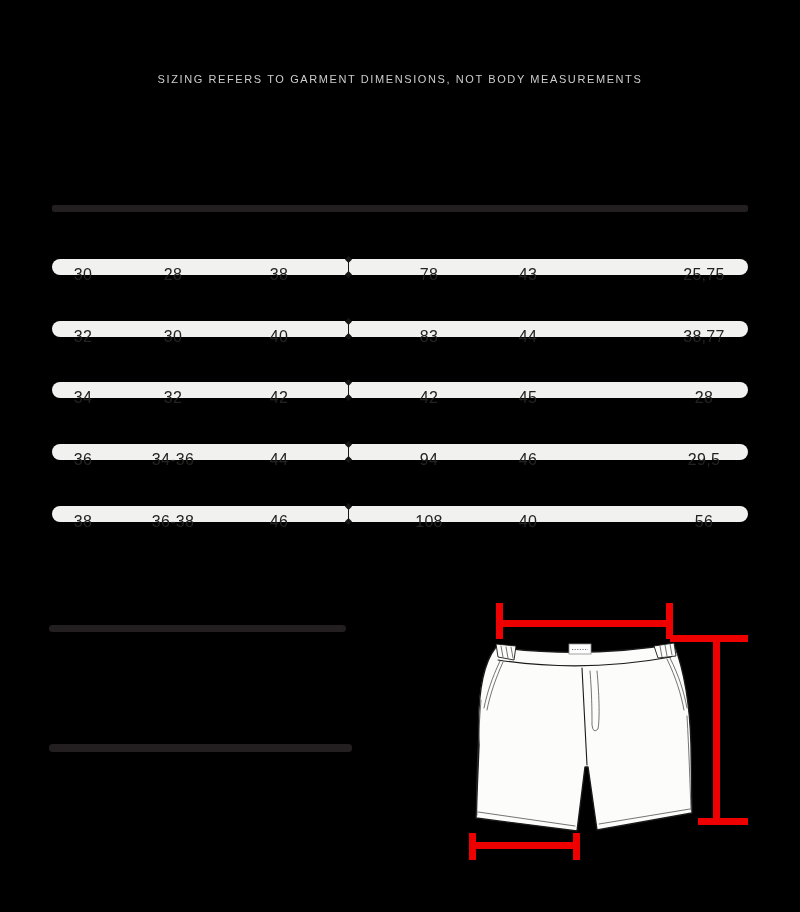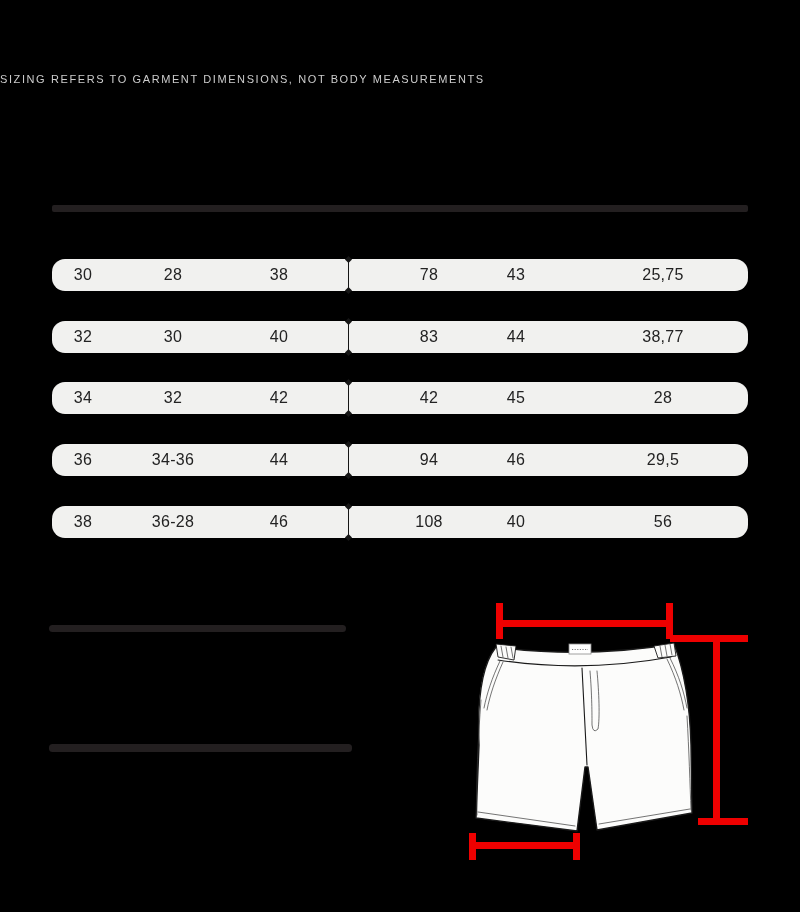--- a/index.html
+++ b/index.html
@@ -2,44 +2,44 @@
 <html><head>
 <meta charset="utf-8">
 <style>
   html,body{margin:0;padding:0;background:#000;}
   .canvas{
     position:relative;width:800px;height:912px;background:#000;overflow:hidden;
     font-family:"Liberation Sans",sans-serif;
   }
   
   .disclaimer{
-    position:absolute;top:73px;left:0;width:100%;text-align:left;
+    position:absolute;top:73px;left:0;width:100%;text-align:center;
     color:#cdcdcd;font-size:11px;letter-spacing:1.6px;font-weight:400;
   }
   
   .header-bar{
     position:absolute;left:52px;top:205px;width:696px;height:7px;
     background:#231f20;border-radius:2px;
   }
   
   .row{
-    position:absolute;left:52px;width:696px;height:32px;
+    position:absolute;left:52px;width:696px;height:16px;
     background:#f1f1ef;border-radius:13px;
   }
   .rows .row:nth-child(1){top:259px}
   .rows .row:nth-child(2){top:321px}
   .rows .row:nth-child(3){top:382px}
   .rows .row:nth-child(4){top:444px}
   .rows .row:nth-child(5){top:506px}
   .cell{
     position:absolute;top:0;line-height:32px;transform:translateX(-50%);
     color:#232323;font-size:16px;letter-spacing:.3px;white-space:nowrap;
   }
   .c1{left:31px}.c2{left:121px}.c3{left:227px}
-  .c4{left:377px}.c5{left:464px}.c6{left:611px}
+  .c4{left:377px}.c5{left:476px}.c6{left:652px}
   .divider{
     position:absolute;left:296px;top:0;bottom:0;width:1px;background:#161616;
   }
   .divider::before,.divider::after{
     content:"";position:absolute;left:-2px;width:5px;height:5px;
     background:#161616;transform:rotate(45deg);
   }
   .divider::before{top:-2px}
   .divider::after{bottom:-2px}
   
@@ -97,21 +97,21 @@
       <span class="cell c1">36</span>
       <span class="cell c2">34-36</span>
       <span class="cell c3">44</span>
       <span class="cell c4">94</span>
       <span class="cell c5">46</span>
       <span class="cell c6">29,5</span>
       <div class="divider"></div>
     </div>
     <div class="row">
       <span class="cell c1">38</span>
-      <span class="cell c2">36-28</span>
+      <span class="cell c2">36-38</span>
       <span class="cell c3">46</span>
       <span class="cell c4">108</span>
       <span class="cell c5">40</span>
       <span class="cell c6">56</span>
       <div class="divider"></div>
     </div>
   </div>
 
   <div class="legend-bar one"></div>
   <div class="legend-bar two"></div>

